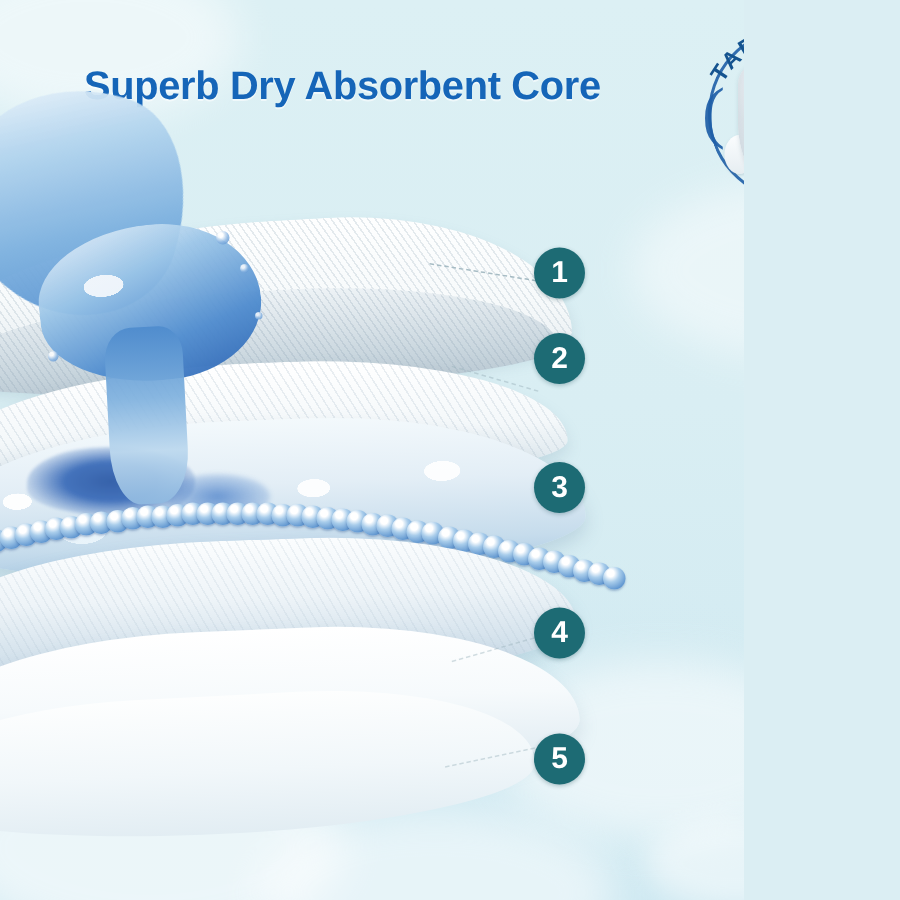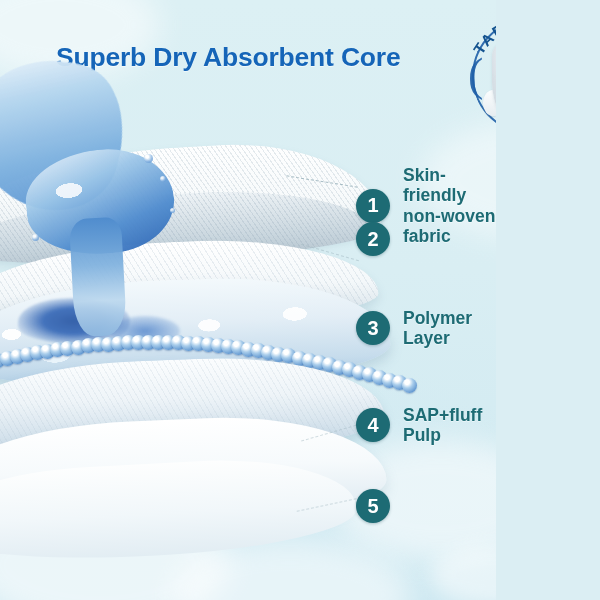--- a/index.html
+++ b/index.html
@@ -321,31 +321,27 @@
     <div class="wdrop" style="left:196px;top:150px;width:5px;height:5px;"></div>
   </div>
 
   <div class="leader" style="left:286px;top:181px;width:72px;transform:rotate(9deg);"></div>
   <div class="leader" style="left:300px;top:252px;width:60px;transform:rotate(16deg);opacity:.5;"></div>
   <div class="leader" style="left:300px;top:432px;width:62px;transform:rotate(-16deg);opacity:.45;"></div>
   <div class="leader" style="left:296px;top:504px;width:66px;transform:rotate(-12deg);opacity:.45;"></div>
 
   <div class="callout" style="left:356px;top:165px;">
     <div class="num">1</div>
-    <div class="ctext">Skin-friendly
-non-woven fabric</div>
   </div>
   <div class="callout" style="left:356px;top:222px;">
     <div class="num">2</div>
   </div>
   <div class="callout" style="left:356px;top:308px;">
     <div class="num">3</div>
-    <div class="ctext">Polymer Layer</div>
   </div>
   <div class="callout" style="left:356px;top:405px;">
     <div class="num">4</div>
-    <div class="ctext">SAP+fluff Pulp</div>
   </div>
   <div class="callout" style="left:356px;top:489px;">
     <div class="num">5</div>
   </div>
 
 </div>
 
 </body></html>

